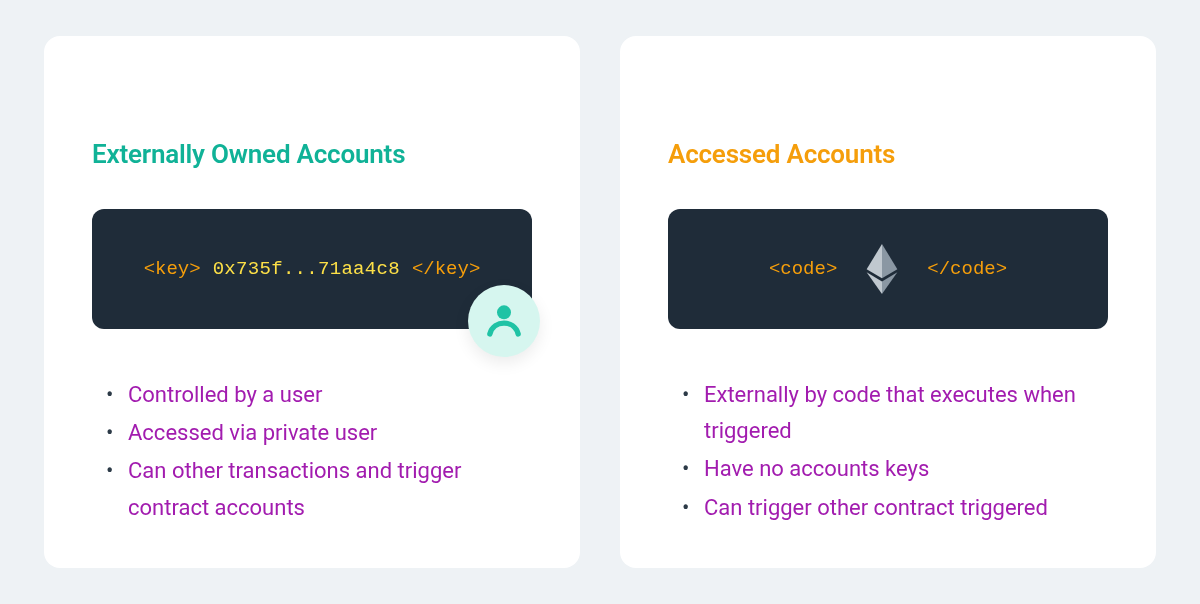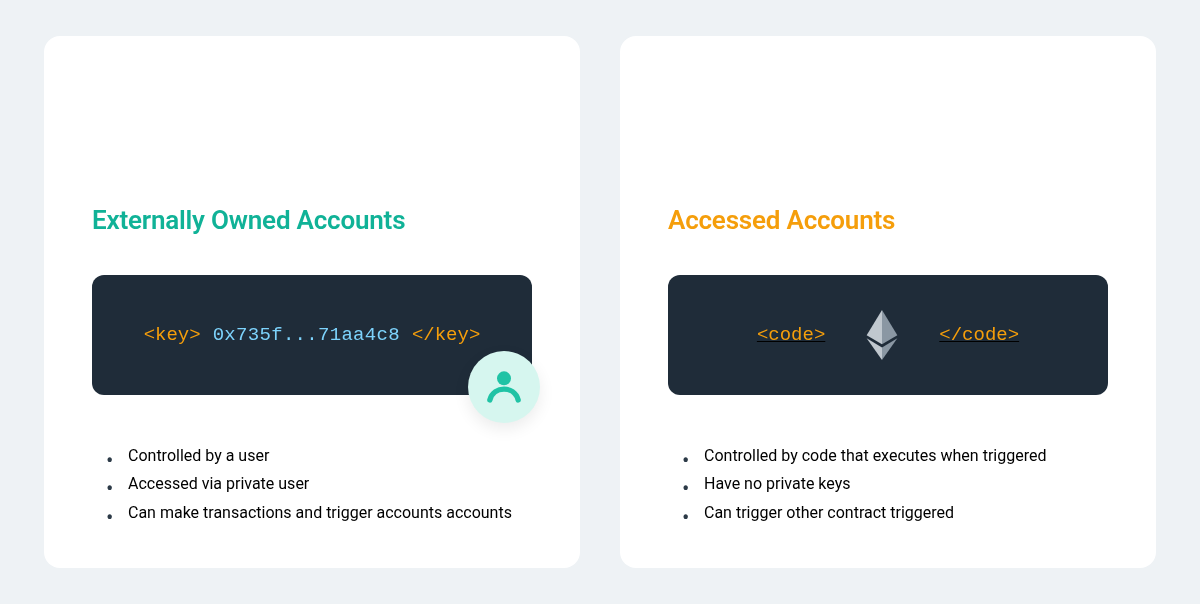--- a/index.html
+++ b/index.html
@@ -38,21 +38,21 @@
     border-radius: 12px;
     height: 120px;
     display: flex;
     align-items: center;
     justify-content: center;
     font-family: "SFMono-Regular", Consolas, "Liberation Mono", Menlo, monospace;
     font-size: 19px;
     gap: 12px;
   }
   .tag { color: #f59e0b; }
-  .code-val { color: #7dd3fc; letter-spacing: 0.3px; }
+  .code-val { color: #fde047; letter-spacing: 0.3px; }
   .avatar-badge {
     position: absolute;
     right: -8px;
     bottom: -28px;
     width: 72px;
     height: 72px;
     border-radius: 50%;
     background: #d6f6ef;
     display: flex;
     align-items: center;
@@ -62,34 +62,34 @@
   .avatar-badge svg { width: 40px; height: 40px; }
   .eth-icon { display: flex; align-items: center; justify-content: center; }
   .eth-icon svg { width: 34px; height: 50px; }
   ul.features {
     list-style: none;
     padding-left: 8px;
   }
   ul.features li {
     position: relative;
     padding-left: 28px;
-    font-size: 16px;
+    font-size: 22px;
     line-height: 1.65;
-    color: #000000;
+    color: #a21caf;
     margin-bottom: 2px;
   }
   ul.features li::before {
     content: "•";
     position: absolute;
     left: 6px;
     top: 0;
     color: #2c3a47;
     font-size: 22px;
   }
-  .code-box.contract { gap: 40px; text-decoration: underline; }
+  .code-box.contract { gap: 28px; }
 </style>
 </head>
 <body>
 
 <div class="card">
   <h2 class="card-title title-green">Externally Owned Accounts</h2>
 
   <div class="code-box-wrap">
     <div class="code-box">
       <span class="tag">&lt;key&gt;</span>
@@ -102,21 +102,21 @@
           <circle cx="12" cy="8" r="4.2" fill="#20c3a5"></circle>
           <path d="M3.5 21c1.2-4.5 5-6.5 8.5-6.5s7.3 2 8.5 6.5" stroke="#20c3a5" stroke-width="3.2" stroke-linecap="round" fill="none"></path>
         </svg>
       </span>
     </div>
   </div>
 
   <ul class="features">
     <li>Controlled by a user</li>
     <li>Accessed via  private user</li>
-    <li>Can make transactions and trigger accounts accounts</li>
+    <li>Can other transactions and trigger contract accounts</li>
   </ul>
 </div>
 
 <div class="card">
   <h2 class="card-title title-orange">Accessed Accounts</h2>
 
   <div class="code-box-wrap">
     <div class="code-box contract">
       <span class="tag">&lt;code&gt;</span>
       <span class="eth-icon">
@@ -125,17 +125,17 @@
           <polygon fill="#c0c8cf" points="128,0 0,210 128,285"></polygon>
           <polygon fill="#8a97a3" points="128,312 128,417 256,236"></polygon>
           <polygon fill="#c0c8cf" points="128,417 128,312 0,236"></polygon>
         </svg>
       </span>
       <span class="tag">&lt;/code&gt;</span>
     </div>
   </div>
 
   <ul class="features">
-    <li>Controlled by code that executes when triggered</li>
-    <li>Have no private keys</li>
+    <li>Externally by code that executes when triggered</li>
+    <li>Have no accounts keys</li>
     <li>Can trigger other contract triggered</li>
   </ul>
 </div>
 
 </body></html>

